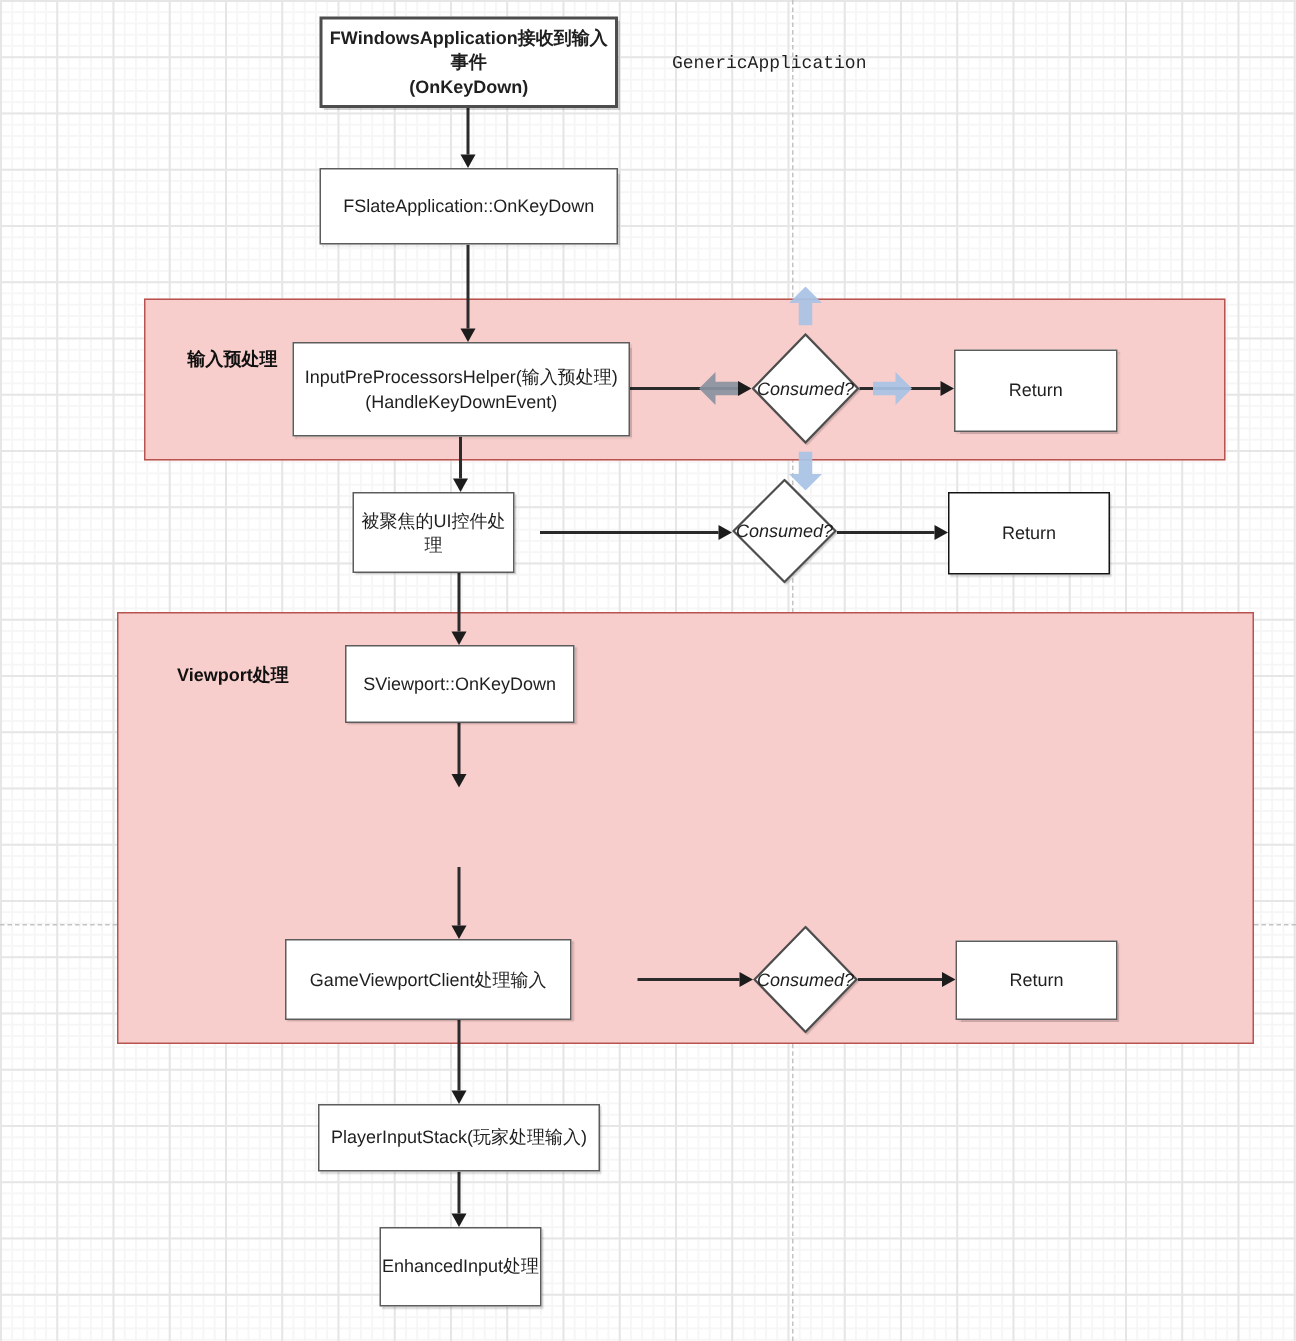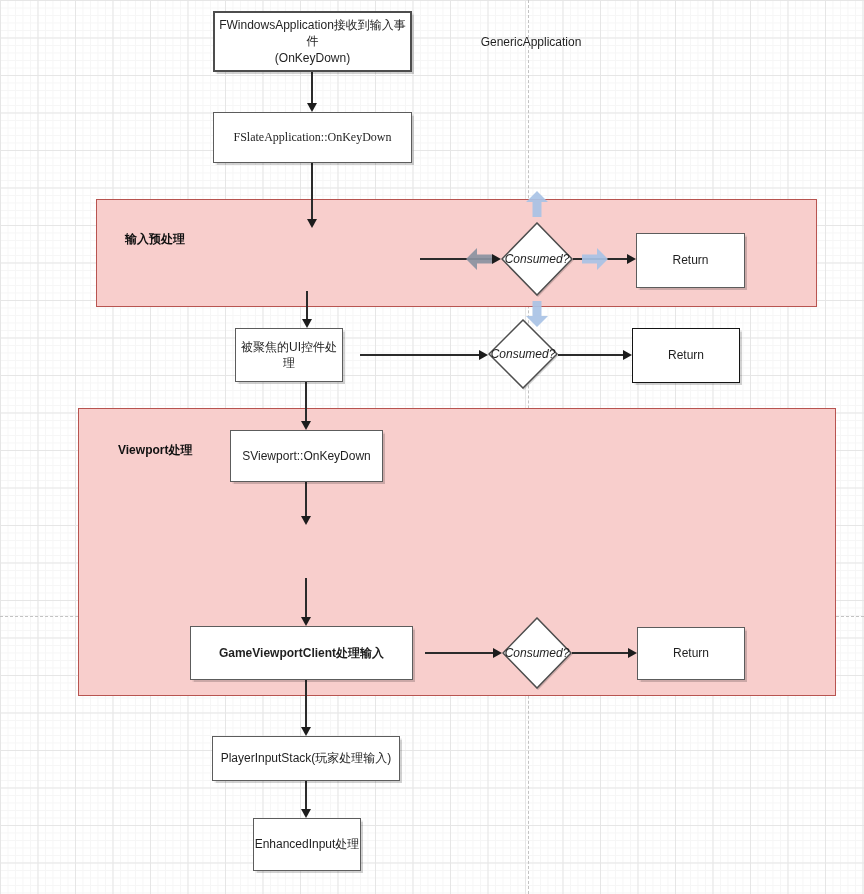--- a/index.html
+++ b/index.html
@@ -27,21 +27,21 @@
     position:absolute; font-size:12px; font-weight:bold; color:#111;
     white-space:nowrap;
   }
 
   .box {
     position:absolute; background:#ffffff; border:1.4px solid #5c5c5c;
     display:flex; flex-direction:column; align-items:center; justify-content:center;
     font-size:12px; color:#1f1f1f; text-align:center; line-height:1.35;
     box-shadow:1.5px 1.5px 1px rgba(0,0,0,0.18);
   }
-  .box.thick { border-width:2px; border-color:#4d4d4d; }
+  .box.thick { border-width:2px; border-color:#4d4d4d;font-weight:bold; }
   .box.dark  { border-color:#141414; }
 
   .diamond { position:absolute; }
   .diamond svg { position:absolute; left:0; top:0; filter:drop-shadow(1.5px 1.5px 0.5px rgba(0,0,0,0.18)); }
   .diamond .dlabel {
     position:absolute; left:0; top:0; width:100%; height:100%;
     display:flex; align-items:center; justify-content:center;
     font-size:12px; color:#1f1f1f;font-style:italic;
   }
 
@@ -158,37 +158,41 @@
         <path d="M26 11 L15 0 L15 6.5 L0 6.5 L0 15.5 L15 15.5 L15 22 Z"></path>
       </svg>
   </div>
 
   
   <div class="box thick" style="left:213px; top:11px; width:199px; height:61px;">
     <div>FWindowsApplication接收到输入事件</div>
     <div>(OnKeyDown)</div>
   </div>
 
-  <div class="floating-label" style="left:473px; top:35px; width:116px;">GenericApplication</div>
-
-  <div class="box" style="left:213px; top:112px; width:199px; height:51px;font-family:Liberation Serif, serif;">
+  <div class="floating-label" style="left:448px; top:35px; width:116px;font-family:Liberation Mono, monospace;">GenericApplication</div>
+
+  <div class="box" style="left:213px; top:112px; width:199px; height:51px;">
     <div>FSlateApplication::OnKeyDown</div>
   </div>
 
+  <div class="box" style="left:195px; top:228px; width:225px; height:63px;">
+    <div>InputPreProcessorsHelper(输入预处理)</div>
+    <div>(HandleKeyDownEvent)</div>
+  </div>
 
   <div class="box" style="left:235px; top:328px; width:108px; height:54px;">
     <div>被聚焦的UI控件处理</div>
   </div>
 
   <div class="box" style="left:230px; top:430px; width:153px; height:52px;align-items:center;">
     <div>SViewport::OnKeyDown</div>
   </div>
 
 
-  <div class="box" style="left:190px; top:626px; width:223px; height:54px;font-weight:bold;">
+  <div class="box" style="left:190px; top:626px; width:191px; height:54px;">
     <div>GameViewportClient处理输入</div>
   </div>
 
   <div class="box" style="left:212px; top:736px; width:188px; height:45px;">
     <div>PlayerInputStack(玩家处理输入)</div>
   </div>
 
   <div class="box" style="left:253px; top:818px; width:108px; height:53px;">
     <div>EnhancedInput处理</div>
   </div>

